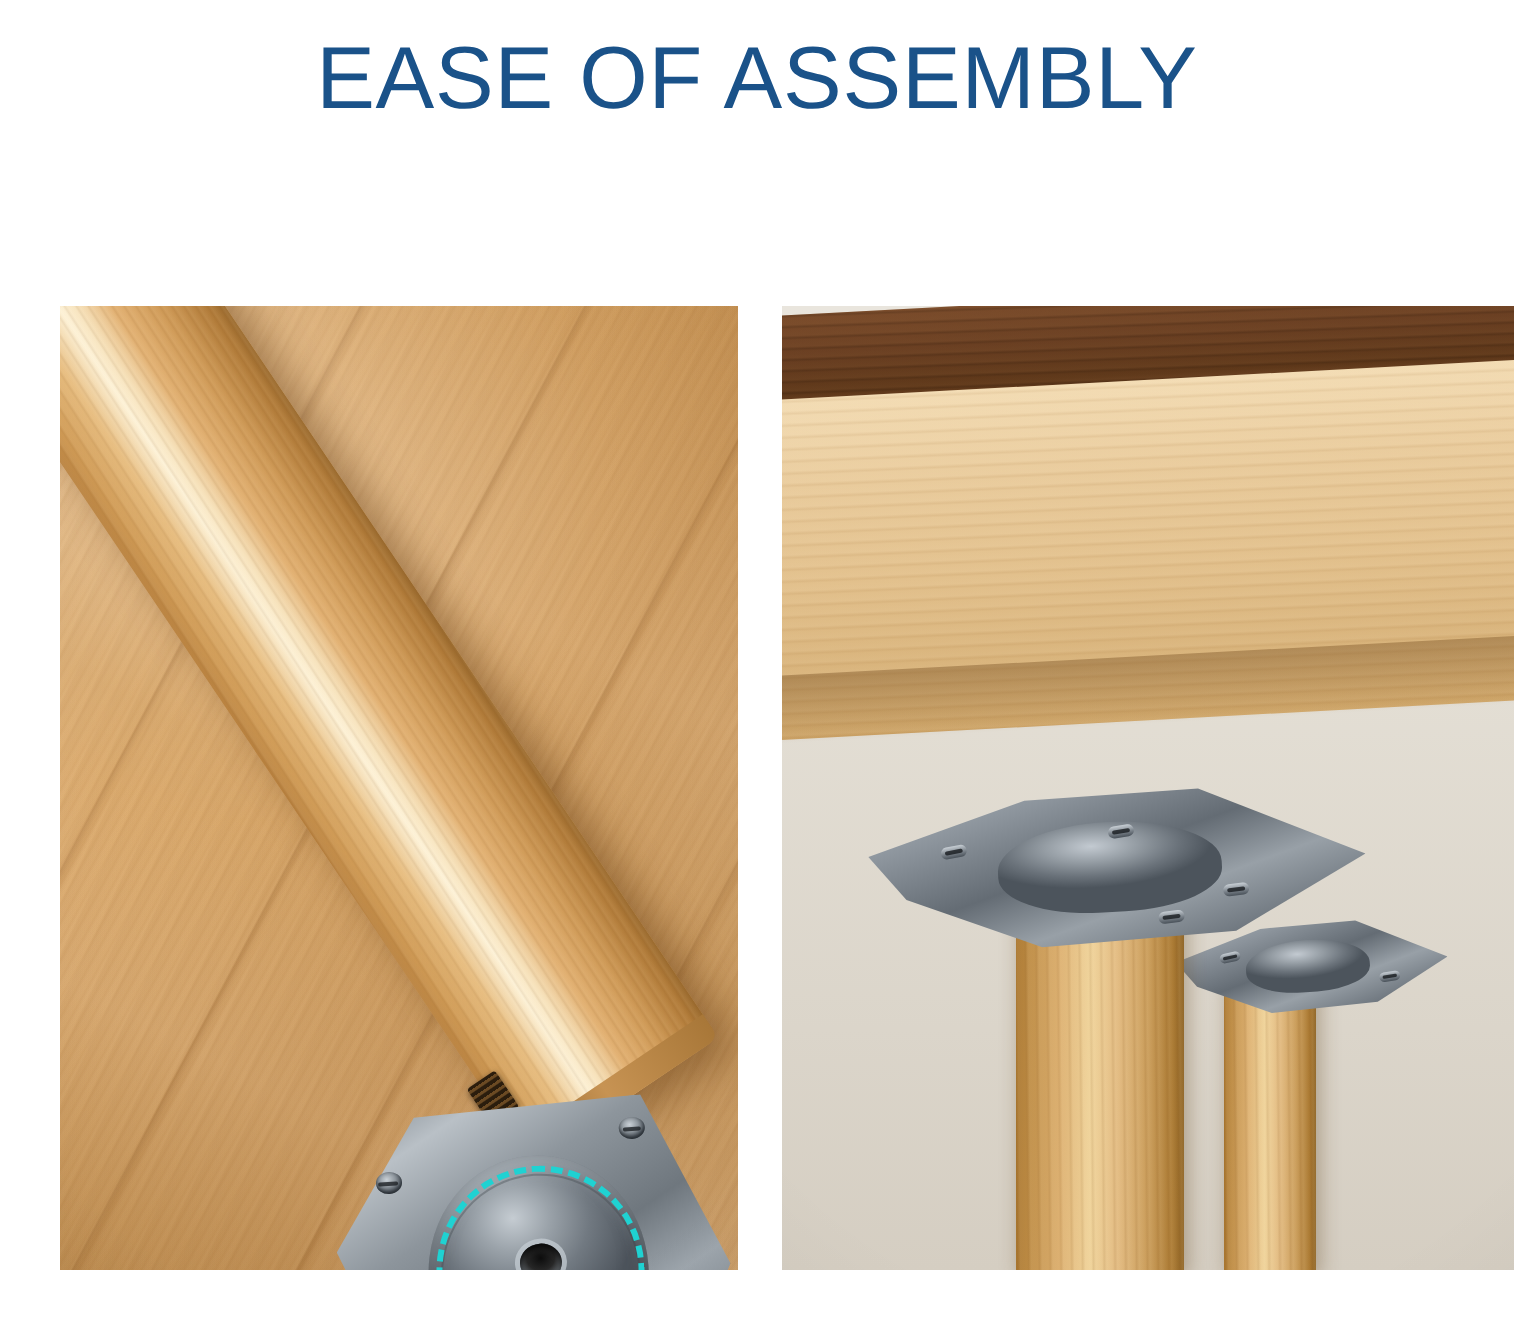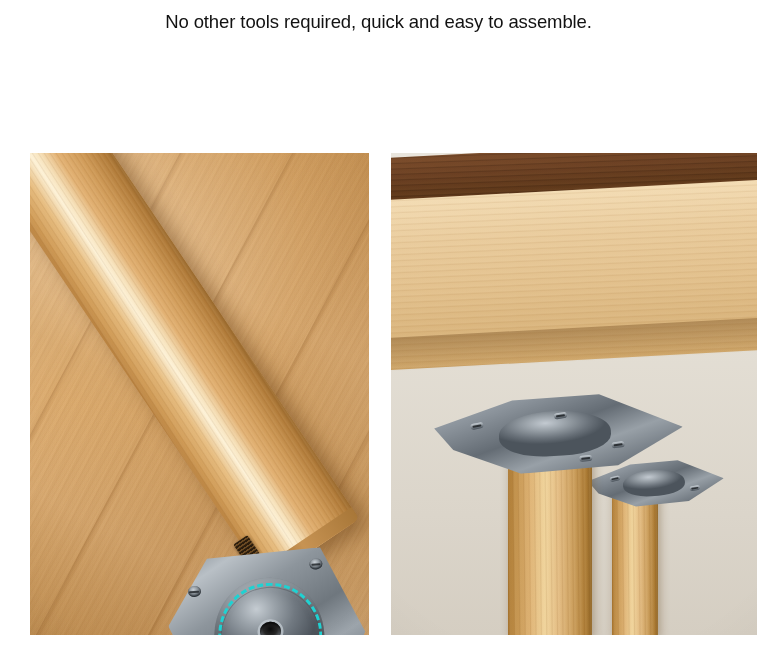--- a/index.html
+++ b/index.html
@@ -363,21 +363,21 @@
     left: 0; top: 0; width: 100%; height: 100%;
     background: radial-gradient(130% 110% at 50% 45%,
                 rgba(0,0,0,0) 55%, rgba(0,0,0,0.10) 100%);
     pointer-events: none;
   }
 </style>
 </head>
 <body>
 
 <div class="header">
-  <p class="subtitle">No other tools required, quick and easy to assemble.</p>
+  <h1 class="title">EASE OF ASSEMBLY</h1>
 </div>
 
 <div class="photo" id="photo-left">
 
   <div class="layer floor-base"></div>
   <div class="layer plank-seams"></div>
   <div class="layer floor-grain"></div>
   <div class="layer floor-grain2"></div>
   <div class="layer floor-shadow"></div>
 

